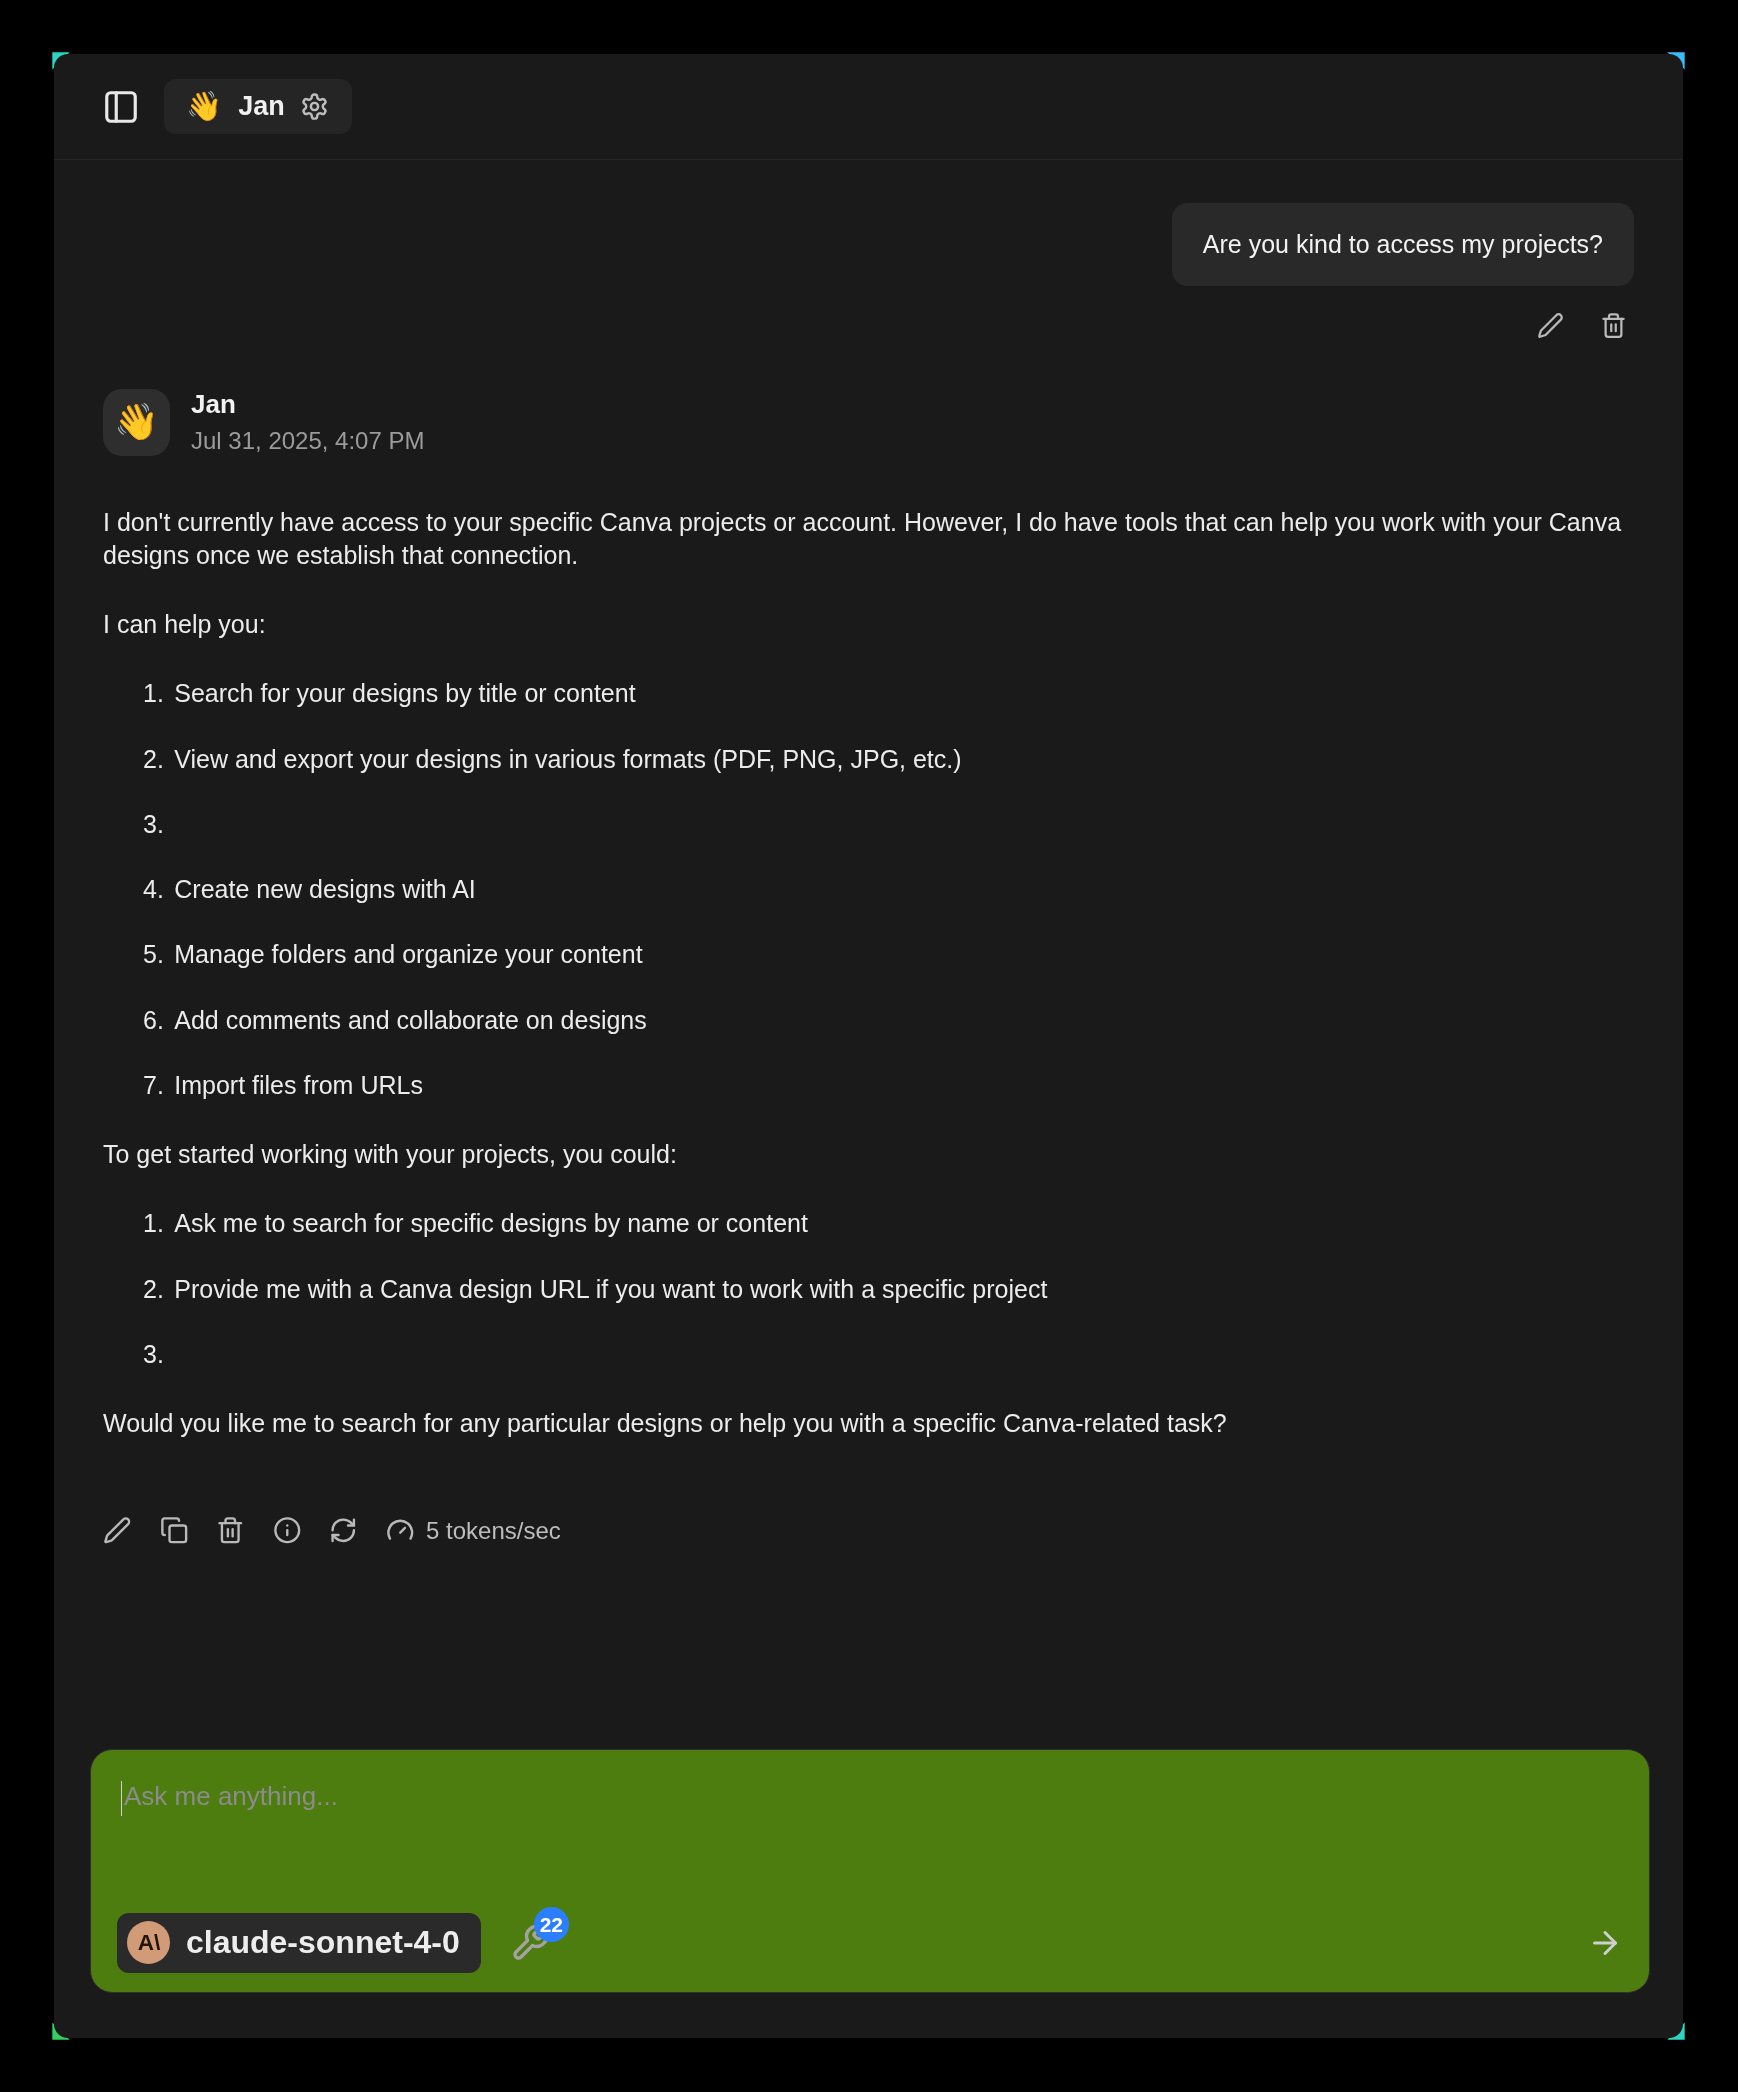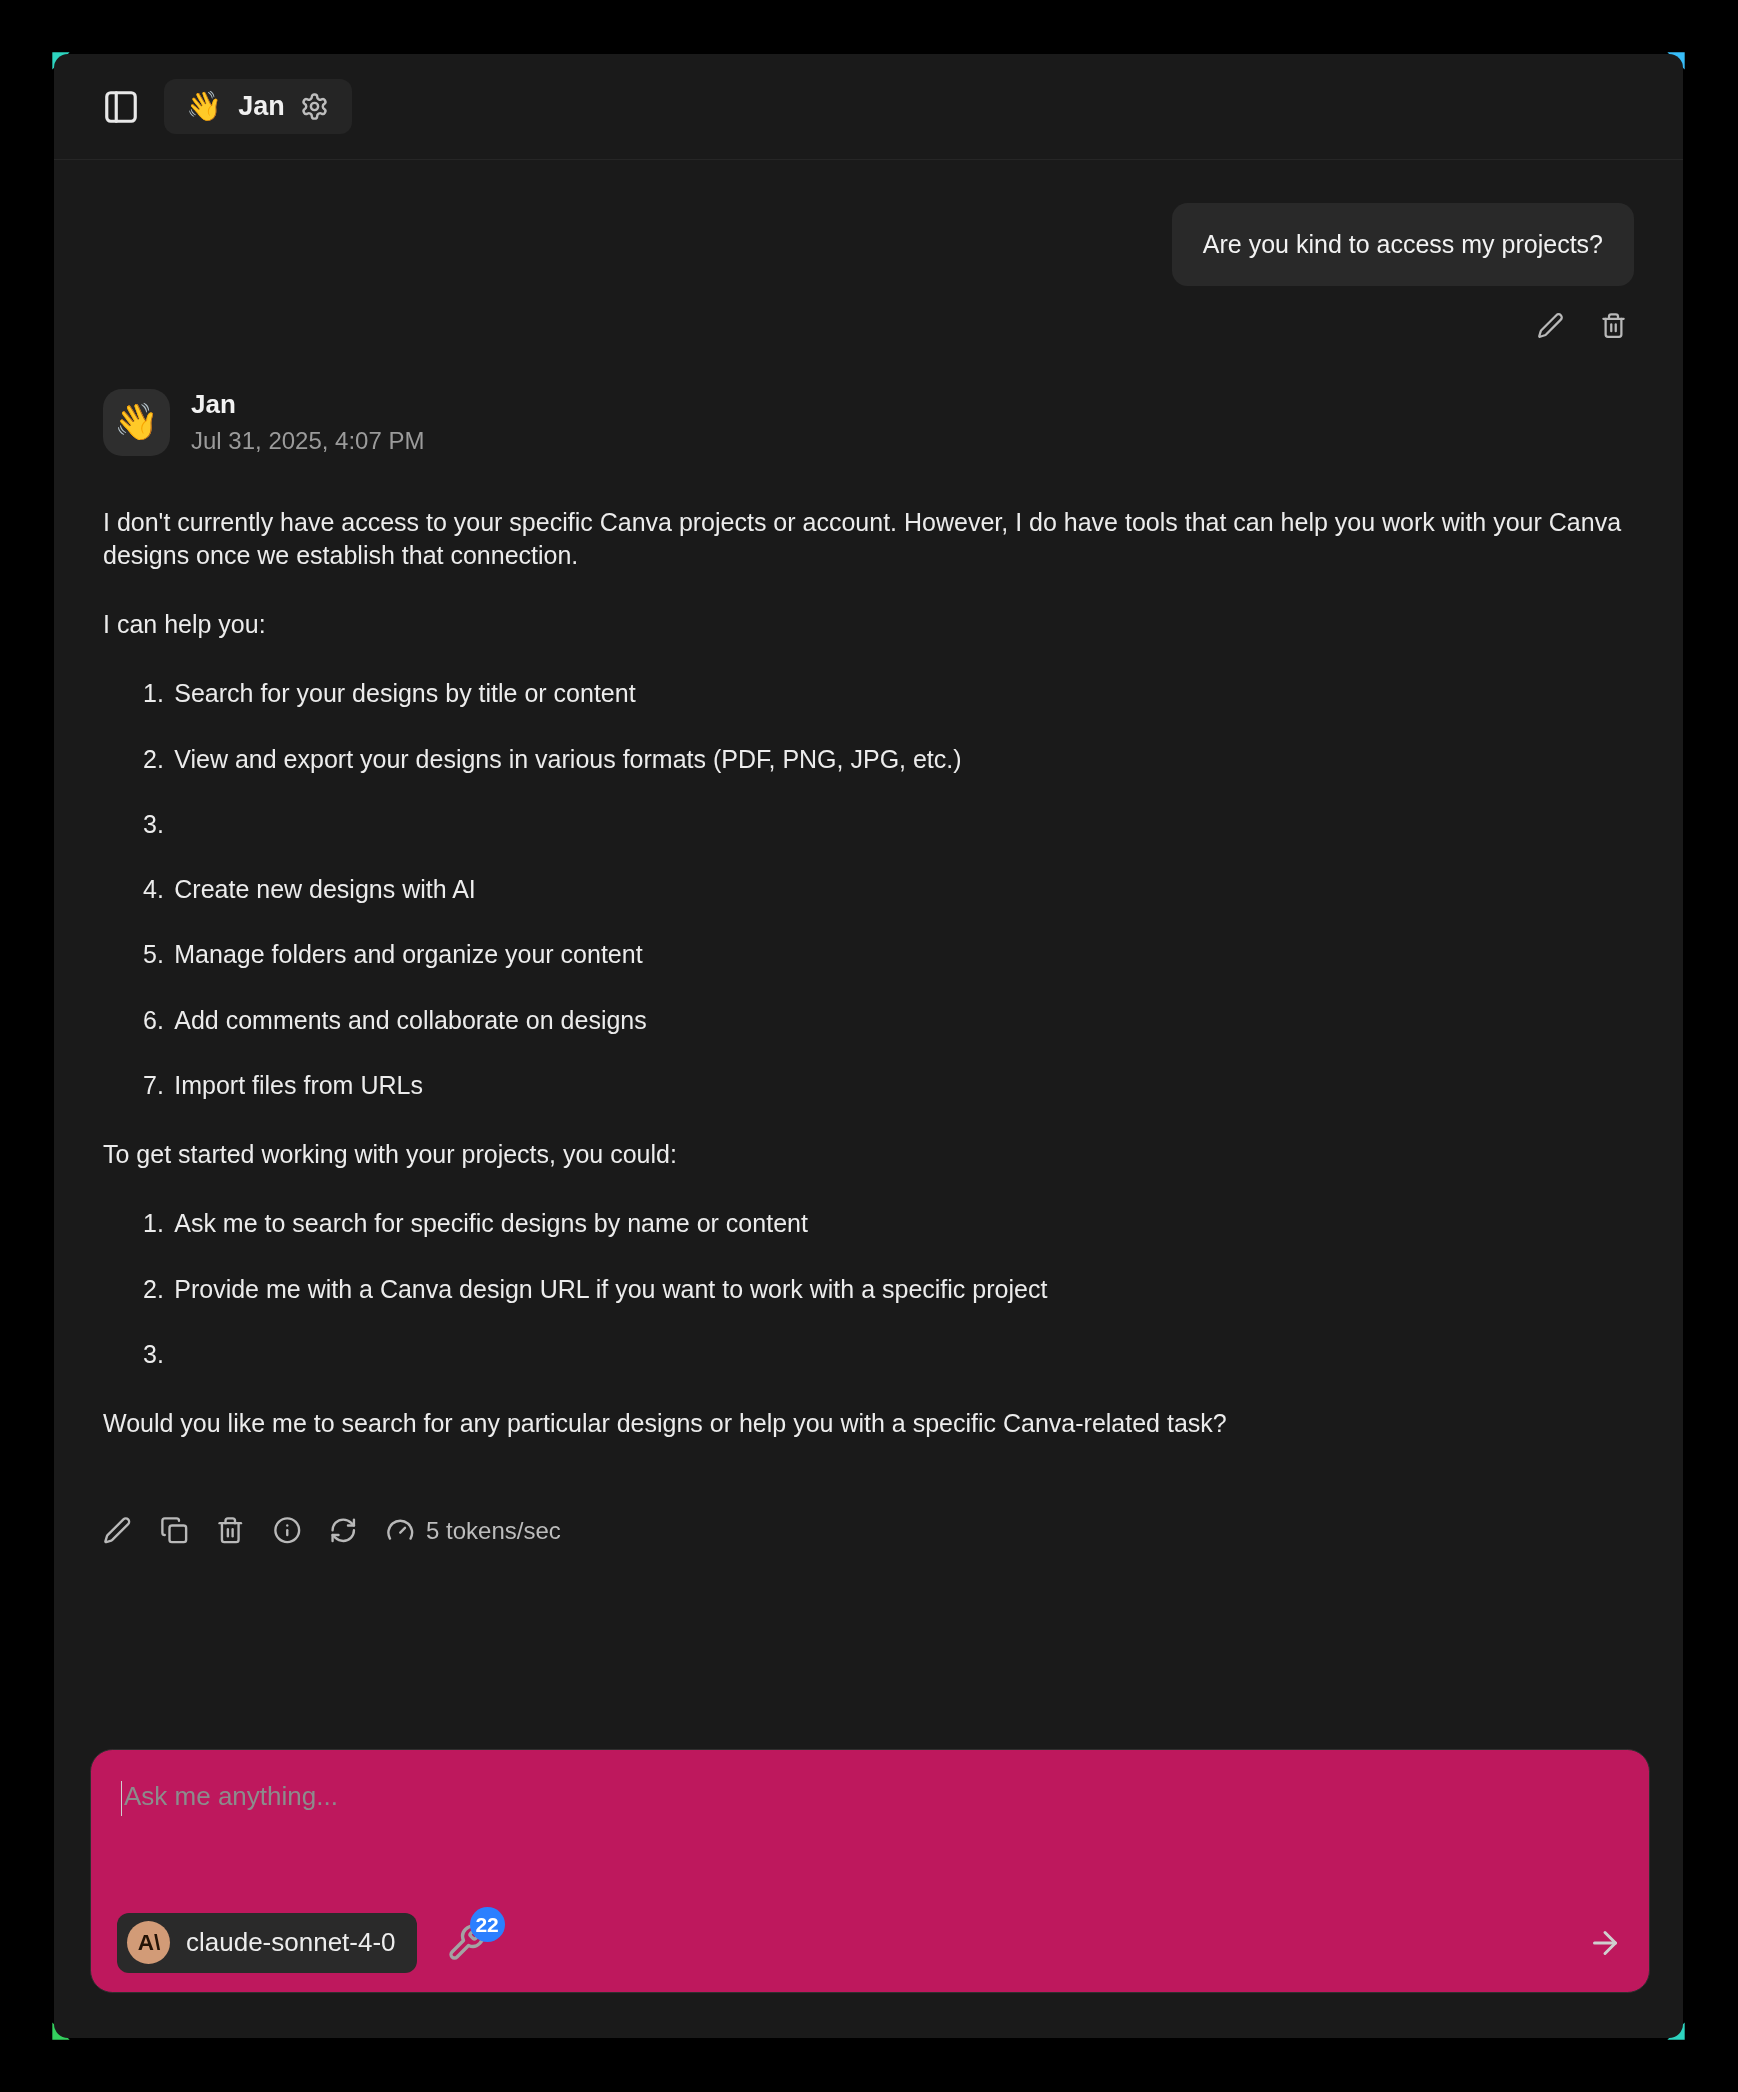--- a/index.html
+++ b/index.html
@@ -49,34 +49,34 @@
   .msg-list { list-style:none; margin:36px 0; }
   .msg-list li { margin:32px 0; padding-left:40px; display:flex; }
   .msg-list .num { flex:0 0 auto; margin-right:10.4px; }
 
   .msg-actions { display:flex; align-items:center; gap:28px; margin-top:40px; color:#b9b9b9; }
   .msg-actions .speed { display:flex; align-items:center; gap:12px; }
   .msg-actions .speed span { font-size:24px; color:#bdbdbd; }
 
   
   .composer { flex:0 0 auto; margin:35px 33px 45px 36px; height:244px;
-    border:1.7px solid #2f2f2f; border-radius:22.5px; background:#be185d;
+    border:1.7px solid #2f2f2f; border-radius:22.5px; background:#4d7c0f;
     display:flex; flex-direction:column; padding:21px 26px 19px; }
   .composer .input-wrap { position:relative; flex:1 1 auto; }
   .composer textarea { width:100%; height:100%; background:transparent; border:none; outline:none;
     resize:none; color:#e8e8e8; font-size:26px; font-family:inherit; padding:10.4px 0 0 7px; }
   .composer textarea::placeholder { color:#8c8c8c; }
   .caret { position:absolute; left:3.5px; top:10.4px; width:1.7px; height:35px; background:#cfcfcf; }
 
   .composer-row { flex:0 0 auto; display:flex; align-items:center; }
   .model-pill { display:flex; align-items:center; gap:15.6px; background:#2a2a2a; border:none;
     border-radius:12px; padding:8.6px 21px 8.6px 10.4px; cursor:pointer; }
   .model-avatar { width:43px; height:43px; border-radius:50%; background:#d29b77; color:#241307;
     display:flex; align-items:center; justify-content:center; font-weight:700; font-size:22.5px; }
-  .model-pill .model-name { color:#ededed; font-size:26px; font-weight:400; }
+  .model-pill .model-name { color:#ededed; font-size:32px; font-weight:700; }
   .tools-btn { position:relative; margin-left:29px; color:#a3a3a3; }
   .tool-badge { position:absolute; top:-15.6px; right:-19px; min-width:35px; height:35px;
     border-radius:50%; background:#2b7fff; color:#fff; font-size:21px; font-weight:700;
     display:flex; align-items:center; justify-content:center; }
   .spacer { flex:1 1 auto; }
   .send-btn { color:#cfcfcf; }
 
   svg.ic { display:block; }
 </style>
 </head>

